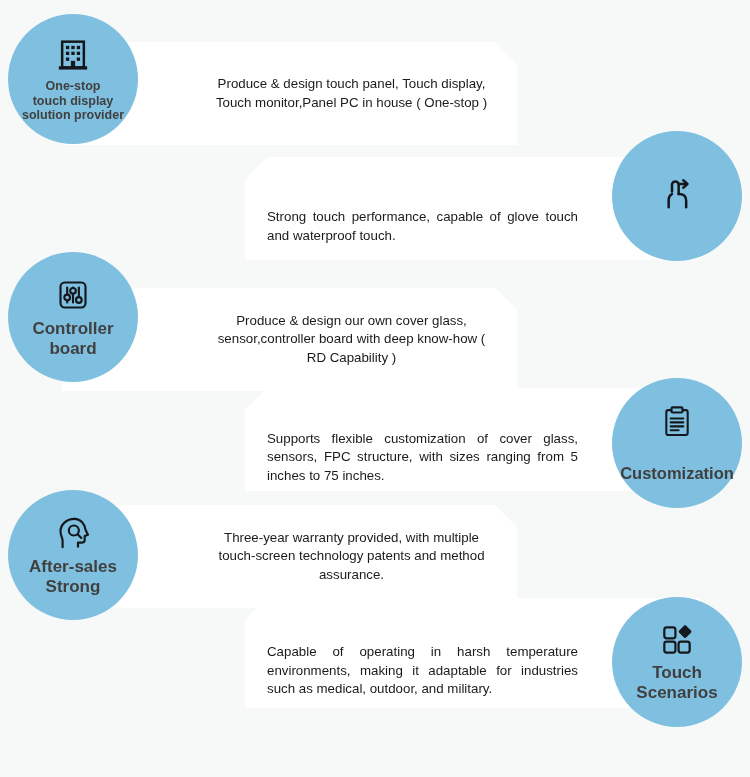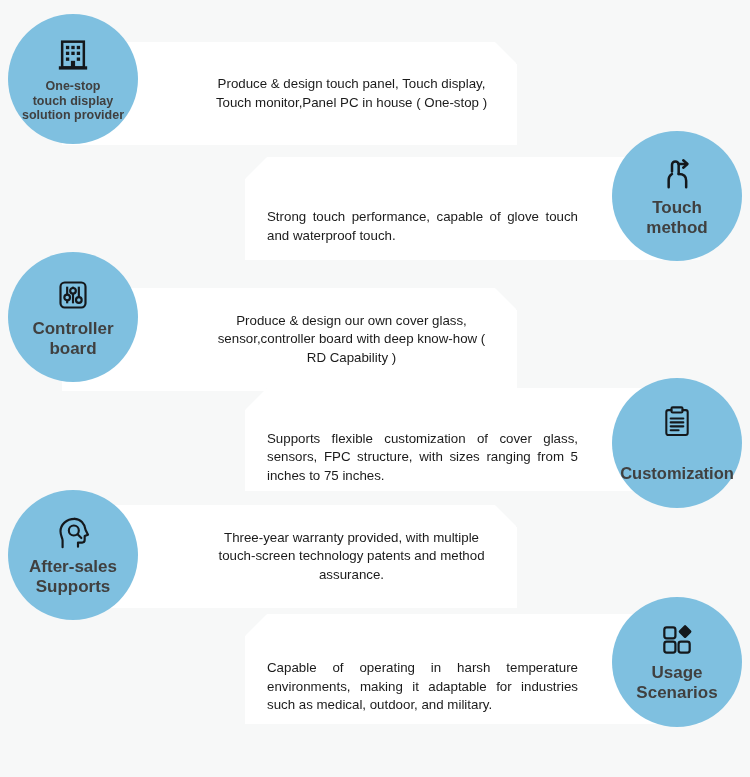--- a/index.html
+++ b/index.html
@@ -109,22 +109,20 @@
   <div class="circle" style="left:612px; top:131px; width:130px; height:130px;">
     <span class="icon">
       <svg width="40" height="40" viewBox="0 0 48 48" fill="none" stroke="#14181c" stroke-width="3" stroke-linecap="round" stroke-linejoin="round">
         <path d="M18 21 V13 a4 4 0 0 1 8 0 v11"></path>
         <path d="M14 40 v-9 a8 8 0 0 1 4-7"></path>
         <path d="M26 24 q9 0 9 8 v8"></path>
         <path d="M26 12 h10"></path>
         <path d="M31.5 7.5 L36.5 12 L31.5 16.5"></path>
       </svg>
     </span>
-    <span class="circle-label" style="font-size:17px;">Touch
-method</span>
   </div>
 
   <div class="card left-card" style="left:62px; top:288px; width:455px; height:103px;">
     <div class="card-text">Produce &amp; design our own cover glass, sensor,controller board with deep know-how ( RD Capability )</div>
   </div>
   <div class="circle" style="left:8px; top:252px; width:130px; height:130px;">
     <span class="icon">
       <svg width="40" height="40" viewBox="0 0 48 48" fill="none" stroke="#14181c" stroke-width="2.6">
         <rect x="9" y="9" width="30" height="30" rx="5"></rect>
         <line x1="17" y1="14" x2="17" y2="34"></line>
@@ -162,32 +160,32 @@
   <div class="circle" style="left:8px; top:490px; width:130px; height:130px;">
     <span class="icon">
       <svg width="40" height="40" viewBox="0 0 48 48" fill="none" stroke="#14181c" stroke-width="2.6" stroke-linecap="round" stroke-linejoin="round">
         <path d="M26 7 C16 7 9 14 9 22 c0 5 2.5 8 2.5 11 V41"></path>
         <path d="M26 7 c7 0 12 6 13 13 l3 6 -4 1.5 v5 a3 3 0 0 1 -3 3 h-5 v5"></path>
         <circle cx="25" cy="21" r="6"></circle>
         <line x1="29.5" y1="25.5" x2="34" y2="30"></line>
       </svg>
     </span>
     <span class="circle-label" style="font-size:17px;">After-sales
-Supports</span>
+Strong</span>
   </div>
 
-  <div class="card right-card" style="left:245px; top:614px; width:455px; height:110px;">
+  <div class="card right-card" style="left:245px; top:598px; width:455px; height:110px;">
     <div class="card-text">Capable of operating in harsh temperature environments, making it adaptable for industries such as medical, outdoor, and military.</div>
   </div>
   <div class="circle" style="left:612px; top:597px; width:130px; height:130px;">
     <span class="icon">
       <svg width="38" height="38" viewBox="0 0 48 48" fill="none" stroke="#14181c" stroke-width="2.8">
         <rect x="8" y="8" width="14" height="14" rx="3"></rect>
         <rect x="8" y="26" width="14" height="14" rx="3"></rect>
         <rect x="26" y="26" width="14" height="14" rx="3"></rect>
         <rect x="28" y="7" width="12.5" height="12.5" rx="2" fill="#14181c" stroke="none" transform="rotate(45 34.2 13.2)"></rect>
       </svg>
     </span>
-    <span class="circle-label" style="font-size:17px;">Usage
+    <span class="circle-label" style="font-size:17px;">Touch
 Scenarios</span>
   </div>
 
 </div>
 
 </body></html>

